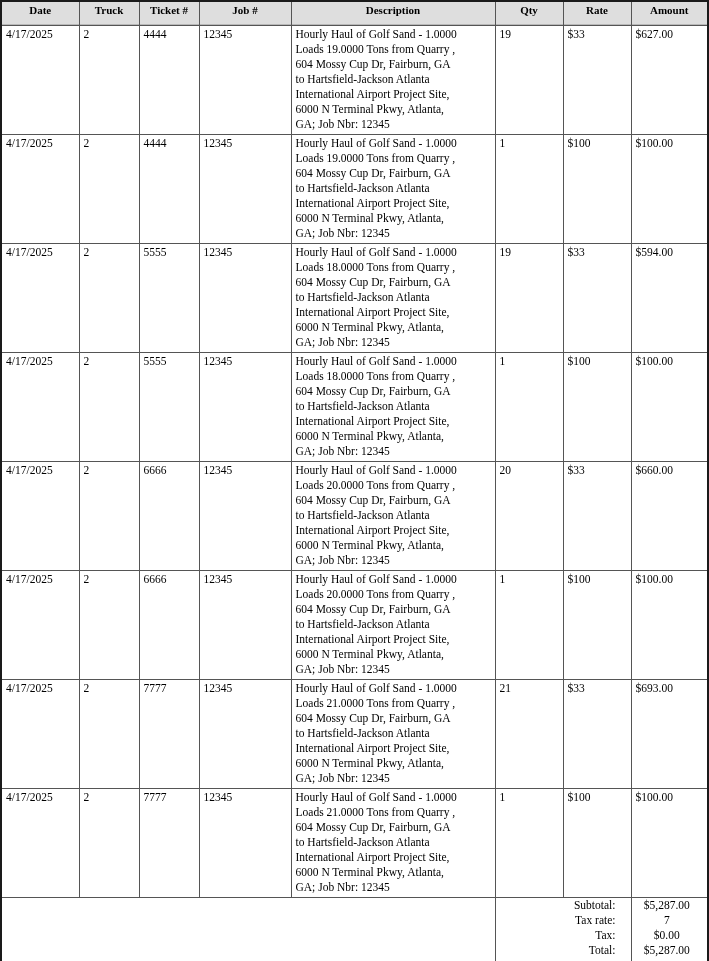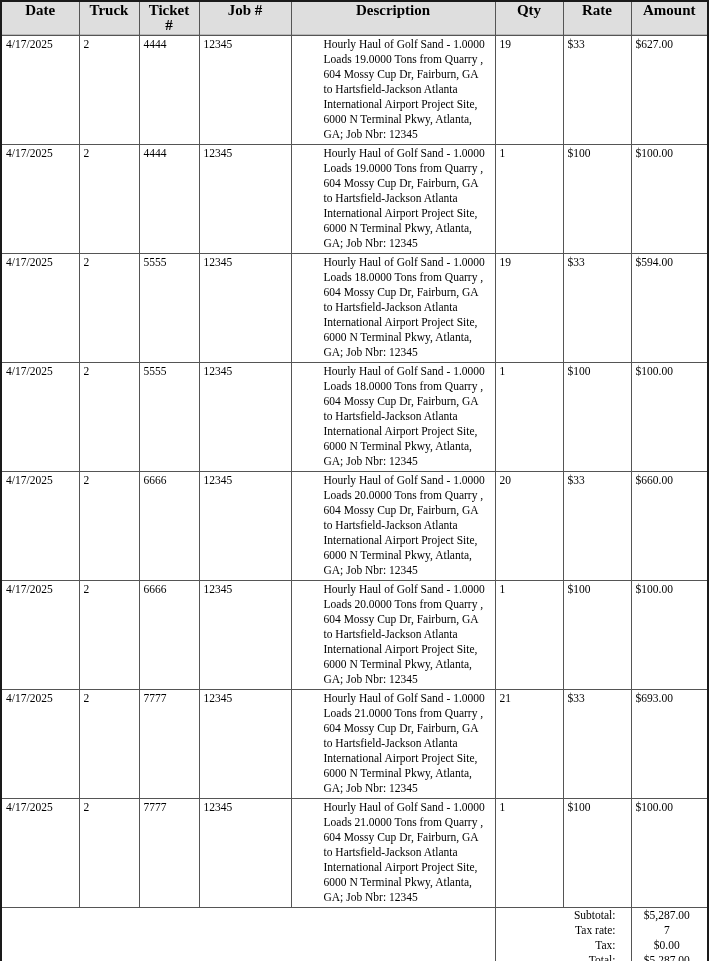--- a/index.html
+++ b/index.html
@@ -29,21 +29,21 @@
     border: 1px solid #555555;
     vertical-align: top;
     padding: 1px 4px 2px 4px;
     line-height: 15px;
   }
 
   thead th {
     background: #dedede;
     text-align: center;
     font-weight: bold;
-    font-size: 15px;
+    font-size: 11px;
     height: 20px;
     line-height: 18px;
     padding: 1px 2px;
     border-bottom: 1px solid #333333;
     box-shadow: inset 0 -1px 0 #b8b8b8;
   }
 
   
   col.c-date   { width: 78px; }
   col.c-truck  { width: 60px; }
@@ -61,21 +61,20 @@
     text-align: left;
     white-space: nowrap;
   }
 
   td.cell-desc {
     text-align: left;
   }
   td.cell-desc .desc-line {
     display: block;
     white-space: nowrap;
-    margin-left: 28px;
   }
 
   td.cell-qty,
   td.cell-rate,
   td.cell-amount {
     text-align: left;
     white-space: nowrap;
     padding-right: 5px;
   }
 

